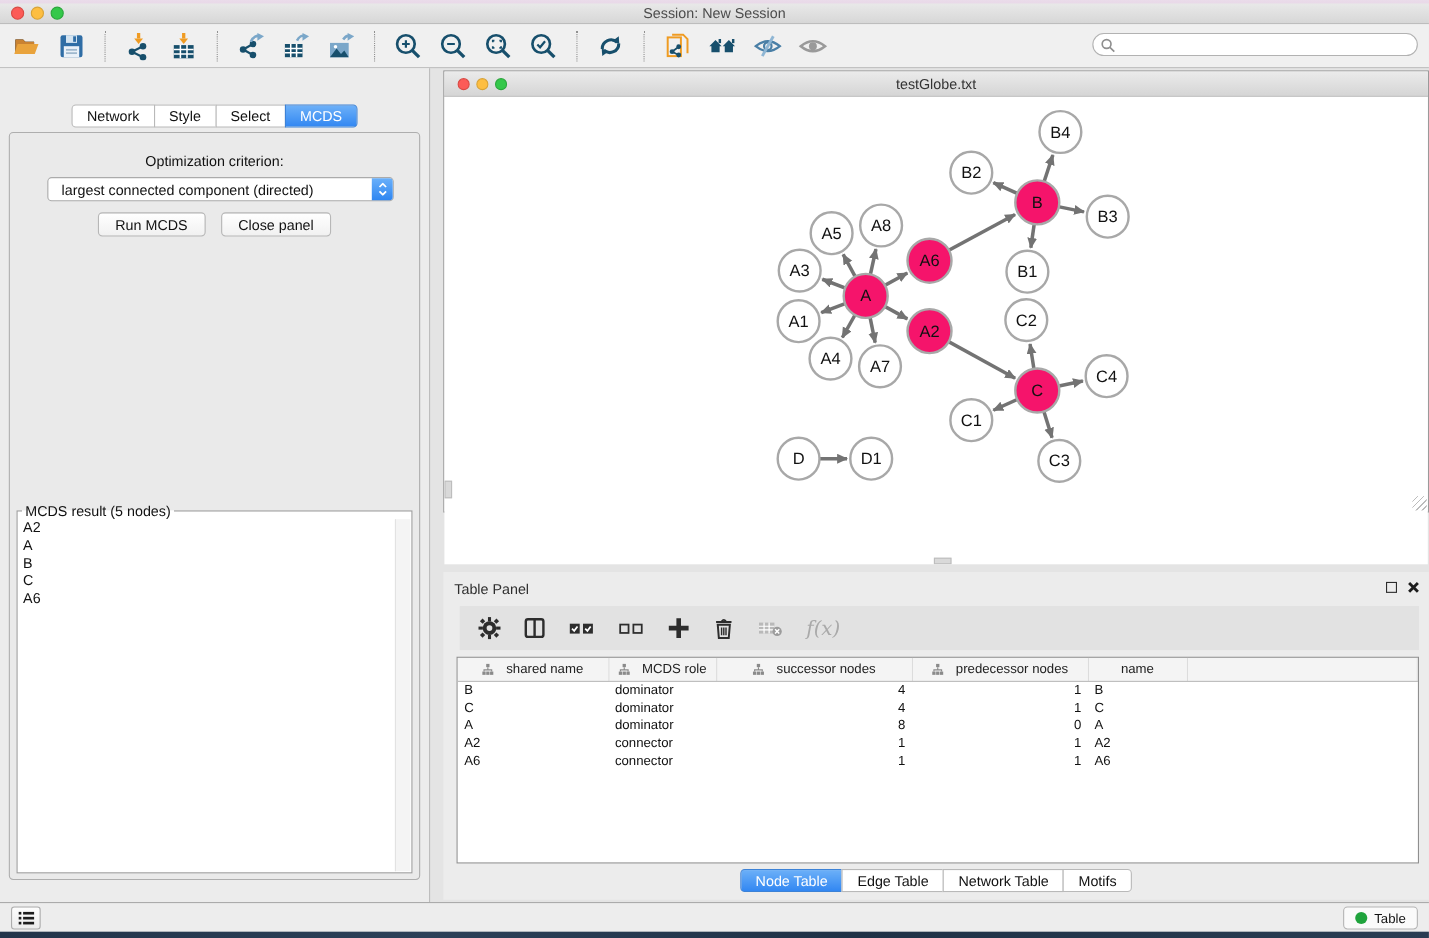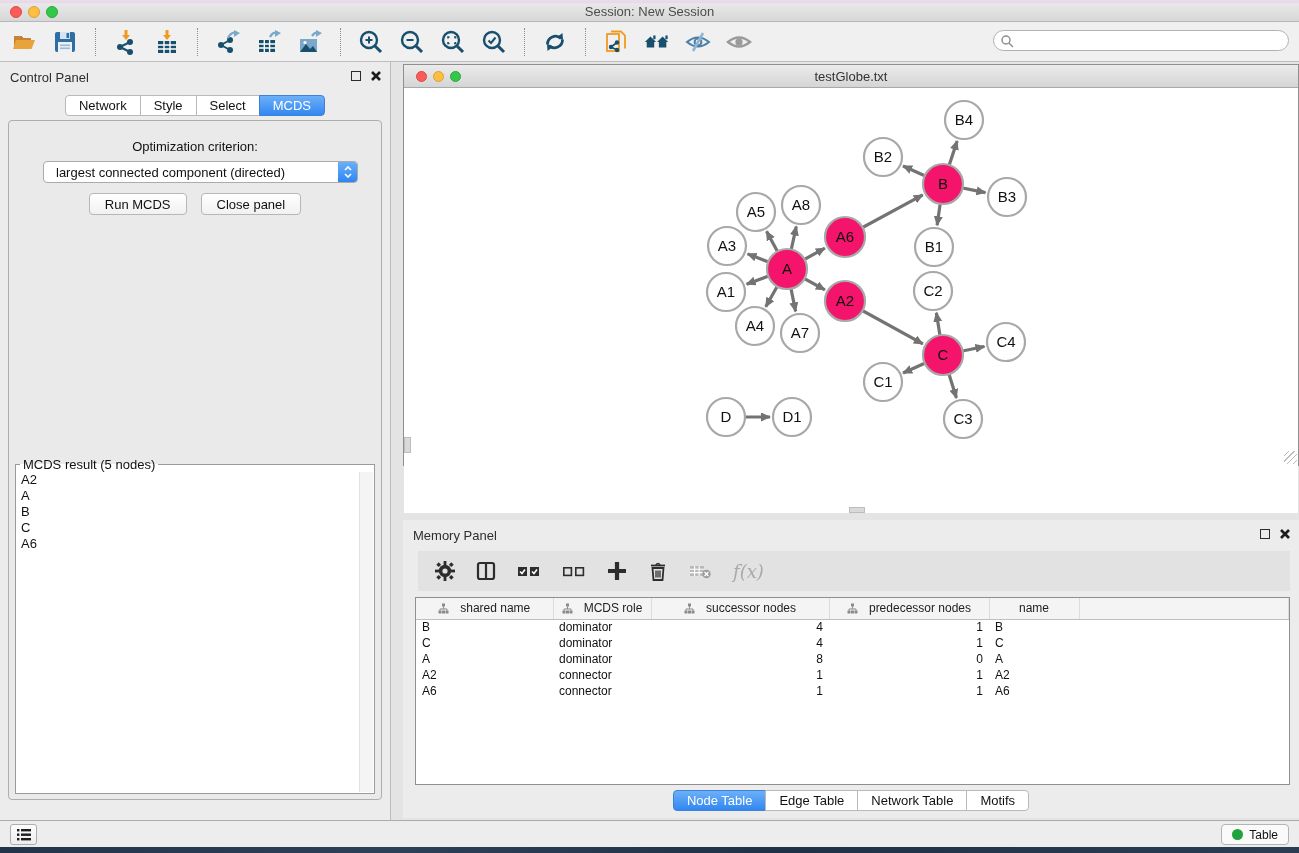--- a/index.html
+++ b/index.html
@@ -247,29 +247,20 @@
   <div class="searchbox">
     <svg width="14" height="14" viewBox="0 0 14 14">
         <circle cx="6" cy="6" r="4" stroke="#8f8f8f" stroke-width="1.5" fill="none"></circle>
         <path d="M9 9 L13 13" stroke="#8f8f8f" stroke-width="1.5"></path>
       </svg>
     <input type="text" placeholder="" style="">
   </div>
 </div>
 
 <div class="control-panel">
-  <div class="panel-head">
-    <span class="ptitle">Control Panel</span>
-    <span class="win-icons">
-      <span class="float-ico"></span>
-      <svg class="close-ico" viewBox="0 0 12 12">
-          <path d="M2 2 L10 10 M10 2 L2 10" stroke="#1d1d1d" stroke-width="2.6"></path>
-        </svg>
-    </span>
-  </div>
   <div class="cp-tabs">
     <div class="seg">Network</div>
     <div class="seg">Style</div>
     <div class="seg">Select</div>
     <div class="seg active">MCDS</div>
   </div>
   <div class="cp-inner">
     <div class="opt-label">Optimization criterion:</div>
     <div class="dropdown">
       <span class="dd-text">largest connected component (directed)</span>
@@ -423,21 +414,21 @@
         </g>
     </svg>
     <div class="mini-v"></div>
     <div class="mini-h"></div>
   </div>
   <div class="grip"></div>
 </div>
 
 <div class="table-panel">
   <div class="panel-head">
-    <span class="ptitle">Memory Panel</span>
+    <span class="ptitle">Table Panel</span>
     <span class="win-icons">
       <span class="float-ico"></span>
       <svg class="close-ico" viewBox="0 0 12 12">
           <path d="M2 2 L10 10 M10 2 L2 10" stroke="#1d1d1d" stroke-width="2.6"></path>
         </svg>
     </span>
   </div>
   <div class="tp-toolbar">
     <span>
       <svg width="22" height="22" viewBox="0 0 22 22">

